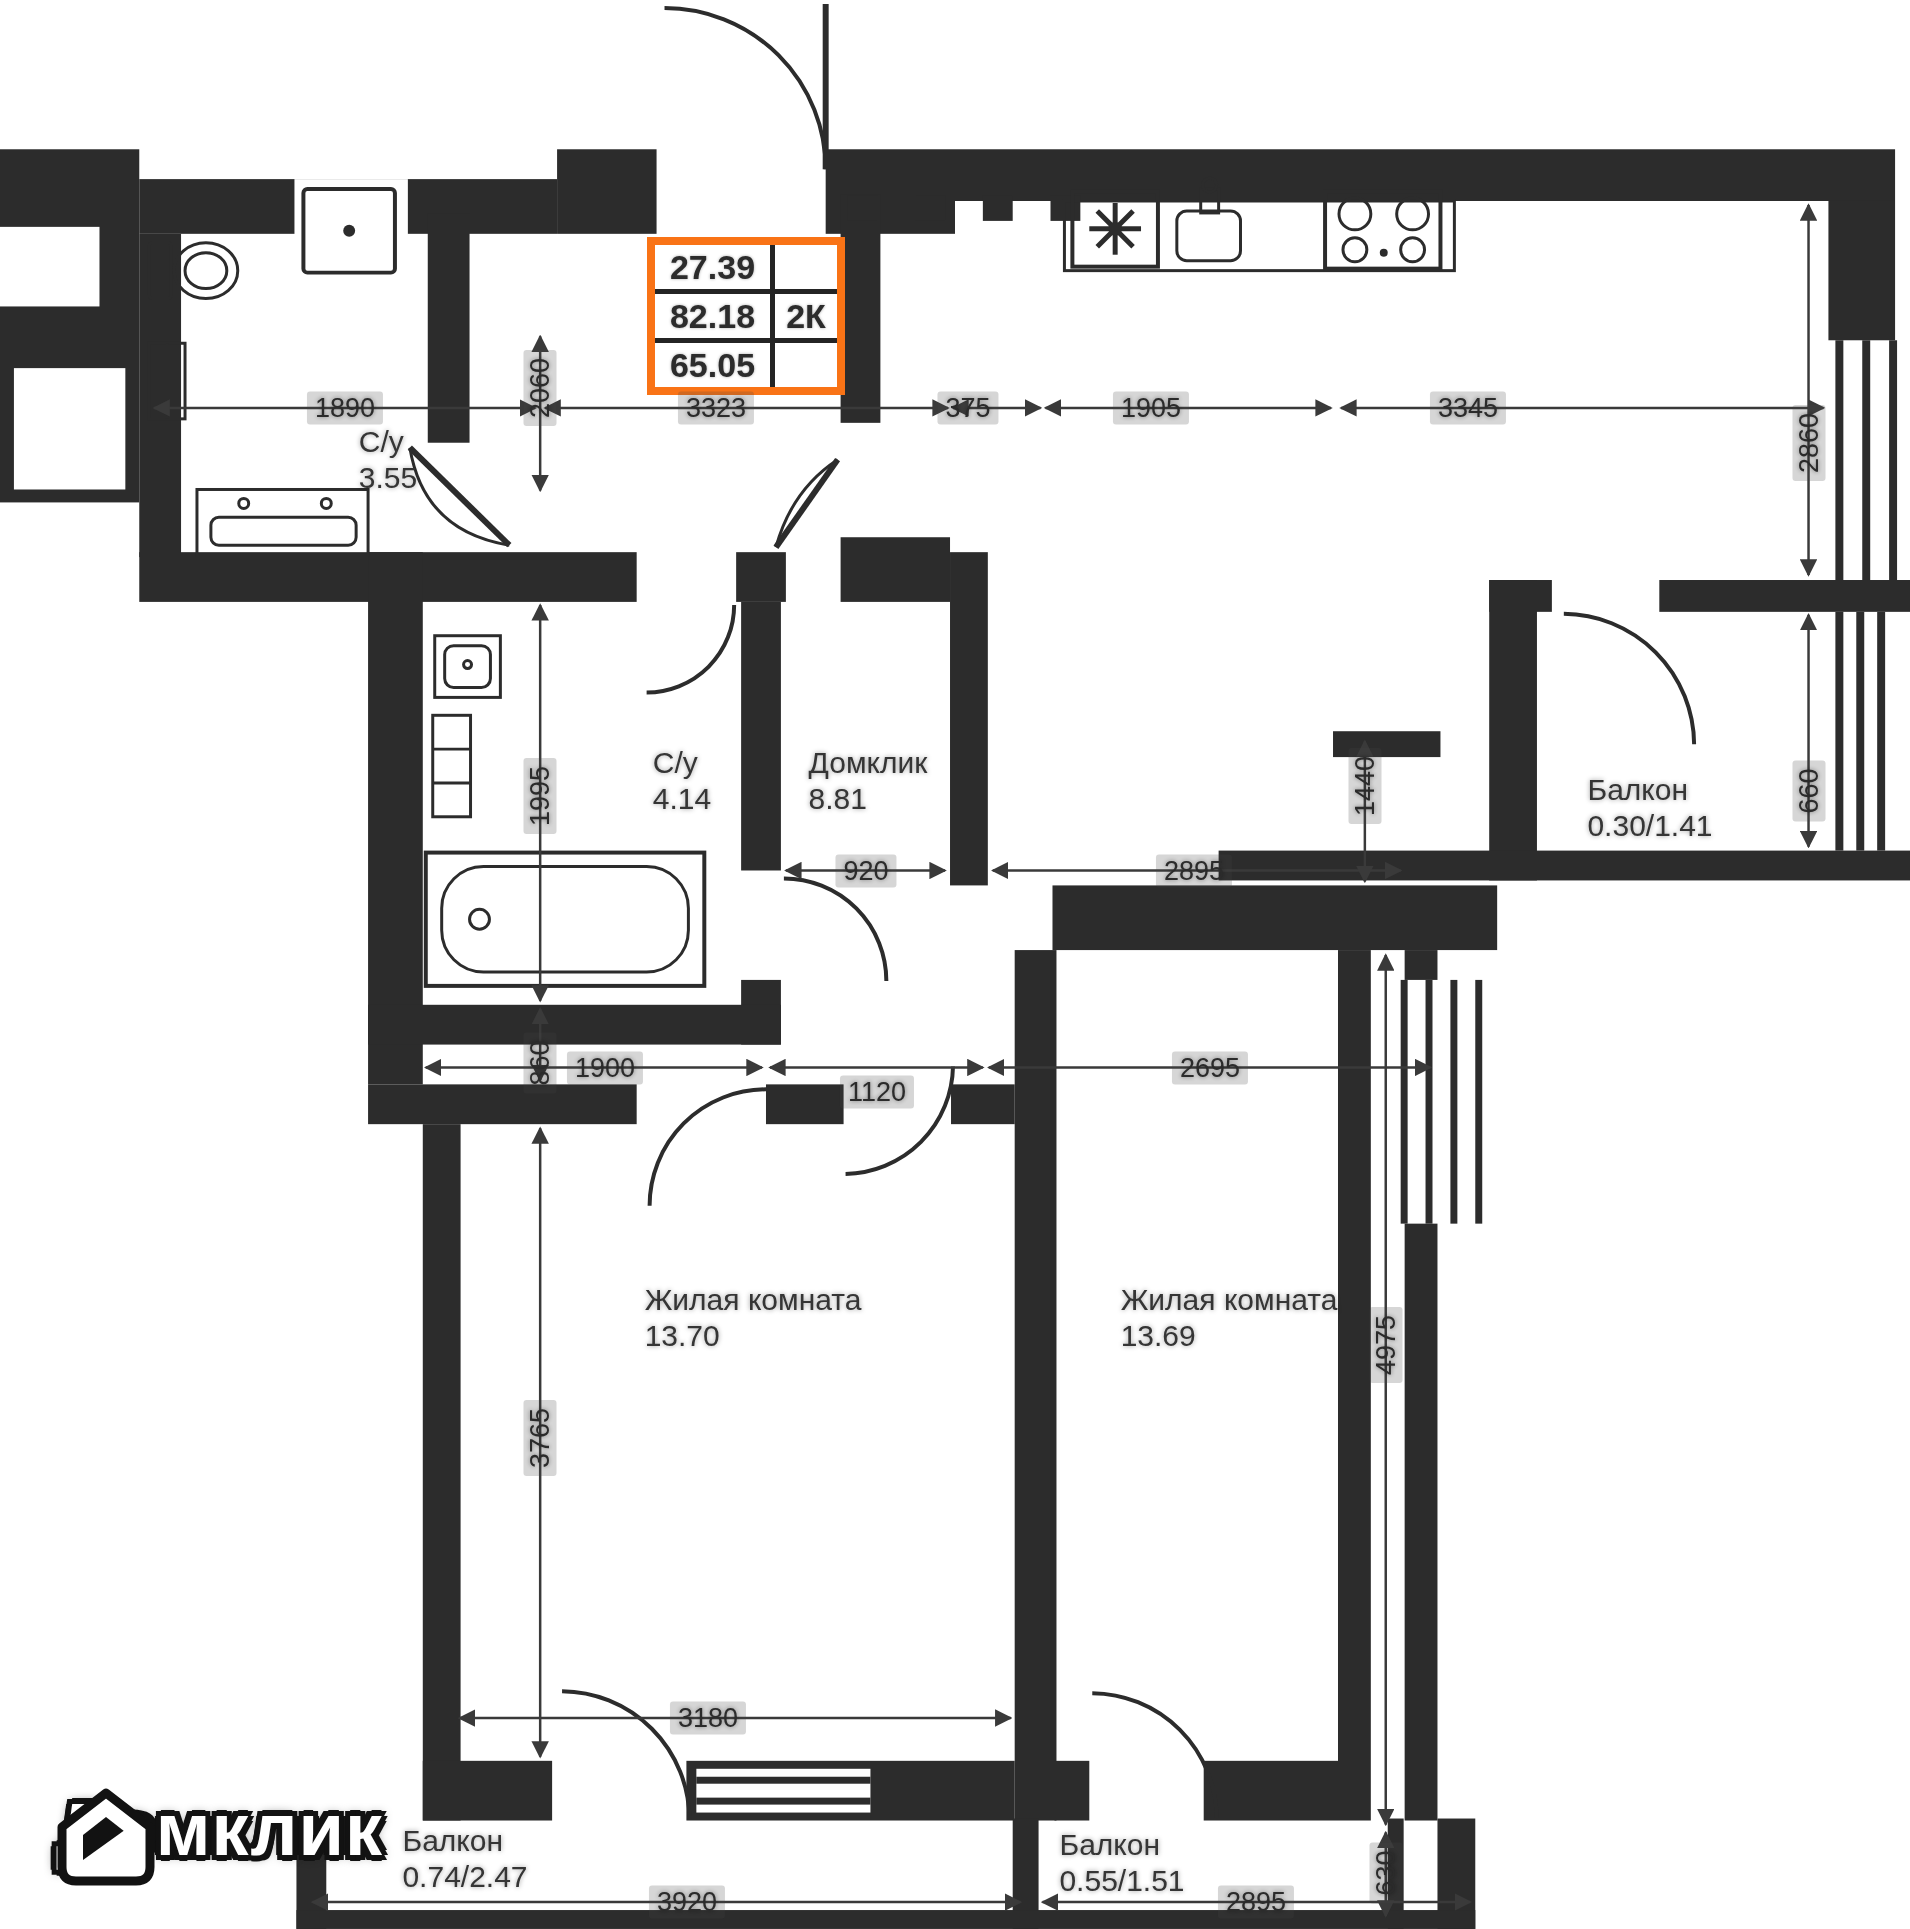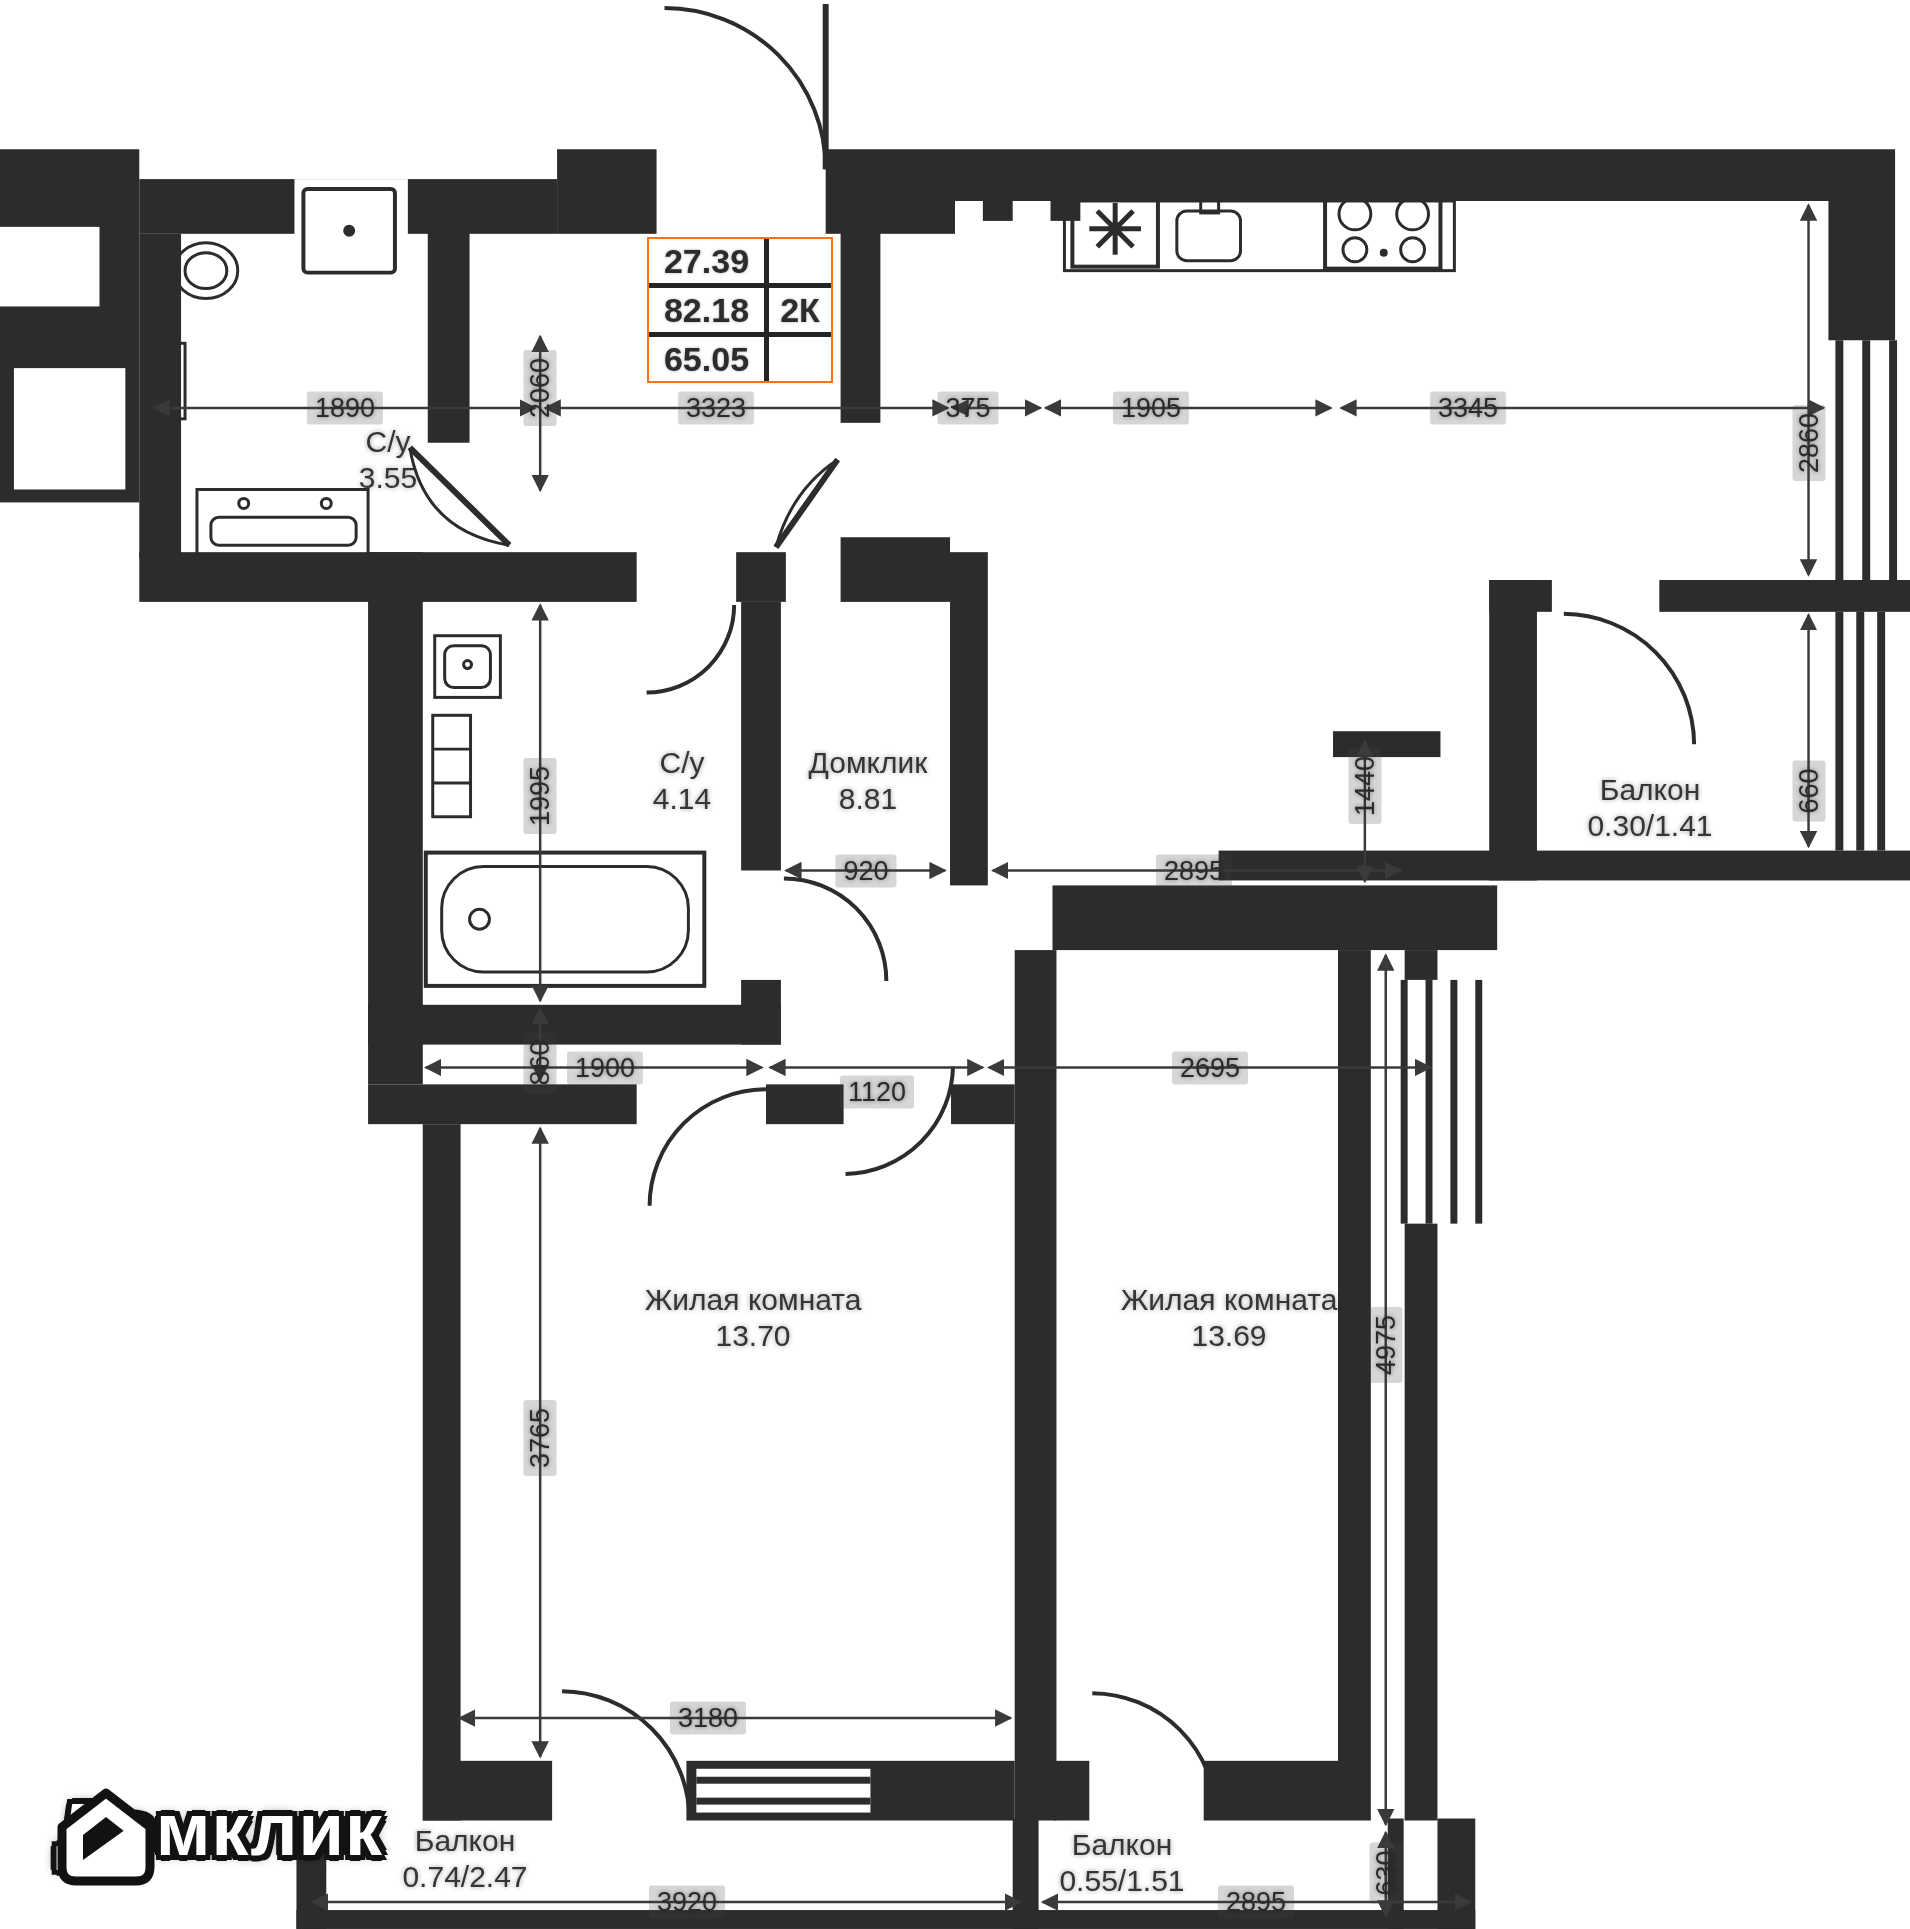--- a/index.html
+++ b/index.html
@@ -10,24 +10,24 @@
   .ww{fill:#ffffff;}
   .fx{fill:none;stroke:#2c2c2c;stroke-width:4;}
   .fx3{fill:none;stroke:#2c2c2c;stroke-width:3;}
   .arc{fill:none;stroke:#2c2c2c;stroke-width:4;}
   .leaf{stroke:#2c2c2c;stroke-width:6;}
   .dimline{stroke:#3a3a3a;stroke-width:2.5;}
   .dim{position:absolute;transform:translate(-50%,-50%);font-size:27px;color:#2b2b2b;
        background:rgba(70,70,70,0.22);padding:1px 8px;border-radius:3px;white-space:nowrap;
        text-shadow:0 0 4px rgba(10,10,10,.45);}
   .dim.v{transform:translate(-50%,-50%) rotate(-90deg);}
-  .room-label{position:absolute;transform:translate(-50%,-50%);text-align:center;
+  .room-label{position:absolute;transform:translate(-50%,-50%);text-align:left;
        font-size:30px;color:#353535;line-height:1.2;white-space:nowrap;
        text-shadow:0 0 5px rgba(10,10,10,.4);}
-  .stamp{position:absolute;left:647px;top:237px;border:2px solid #f97316;background:#242424;
+  .stamp{position:absolute;left:647px;top:237px;border:8px solid #f97316;background:#242424;
        display:grid;grid-template-columns:115px 62px;gap:5px;}
   .stamp .cell{background:#fff;height:44px;display:flex;align-items:center;justify-content:center;
        font-size:34px;font-weight:bold;color:#2c2c2c;text-shadow:0 0 3px rgba(10,10,10,.35);}
   .logo-row{position:absolute;left:56px;top:1787px;display:flex;align-items:center;gap:8px;}
   .logo-text{font-size:74px;font-weight:bold;color:#ffffff;letter-spacing:1px;
        text-shadow:-5px -5px 0 #121212,5px -5px 0 #121212,-5px 5px 0 #121212,5px 5px 0 #121212,
                    -6px 0 0 #121212,6px 0 0 #121212,0 -6px 0 #121212,0 6px 0 #121212,0 0 12px #121212;}
 </style>
 </head>
 <body>

